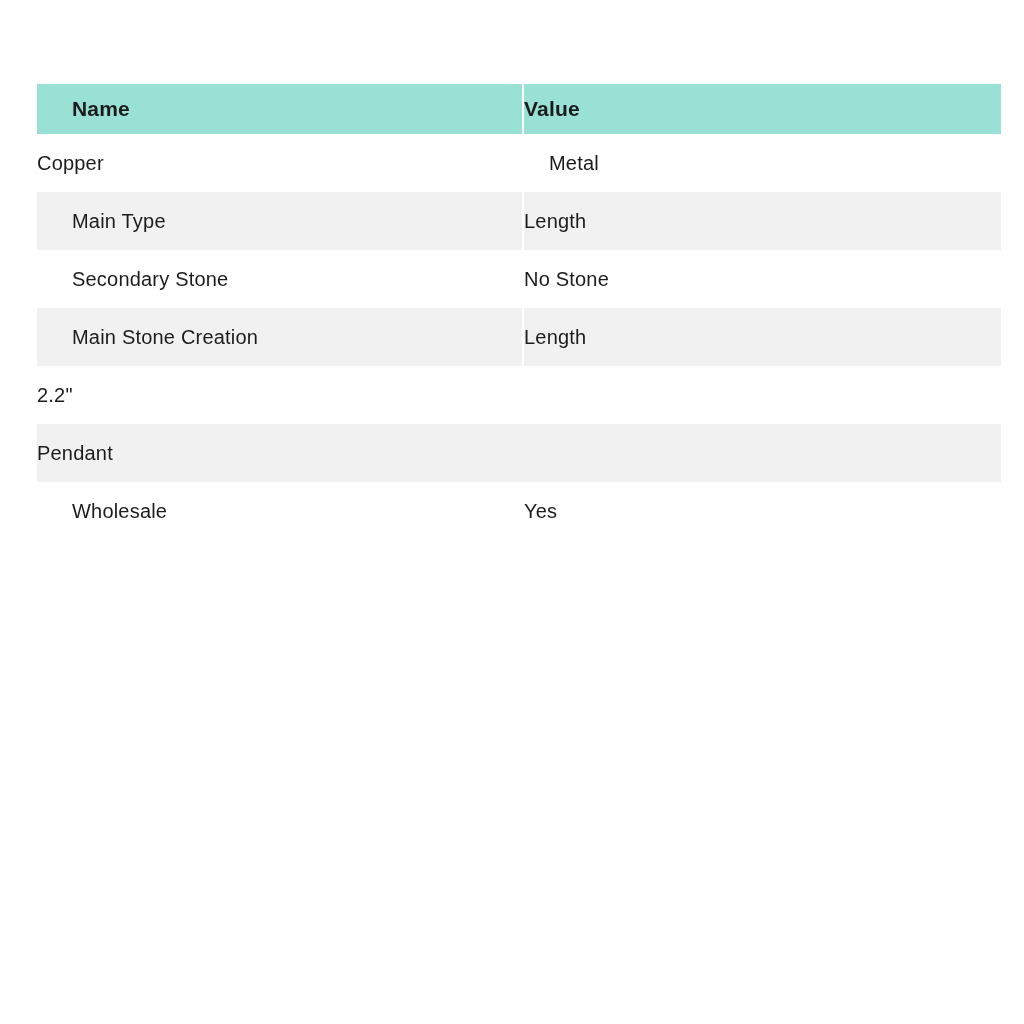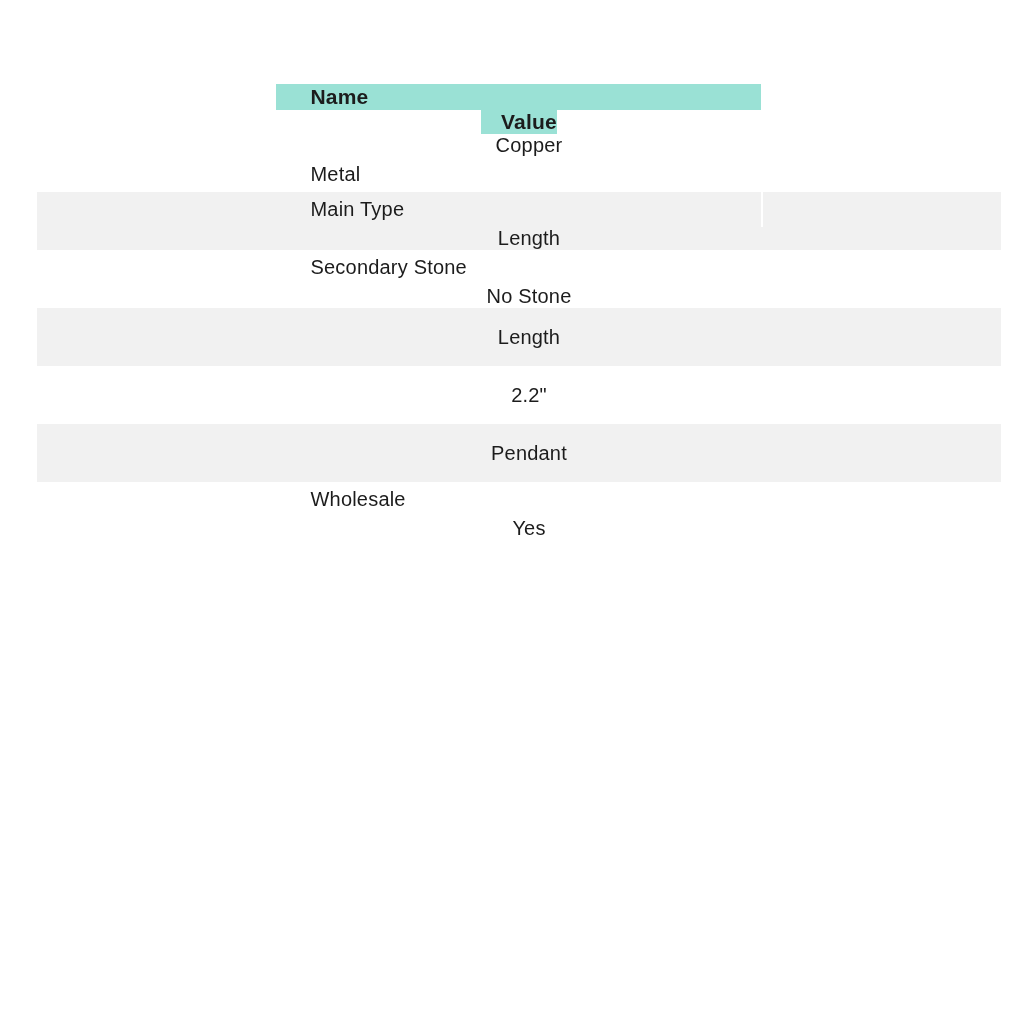--- a/index.html
+++ b/index.html
@@ -21,21 +21,21 @@
   .spec-table {
     position: absolute;
     left: 37px;
     top: 84px;
     width: 964px;
     display: flex;
     flex-direction: column;
   }
   .t-row {
     display: flex;
-    flex-direction: column;
+    flex-direction: row;
     align-items: center;
     height: 58px;
     background: #ffffff;
   }
   .t-row.header {
     height: 50px;
     background: transparent;
   }
   .t-row:nth-child(odd):not(.header) {
     background: #f1f1f1;
@@ -54,21 +54,20 @@
     font-size: 20px;
     letter-spacing: 0.2px;
   }
   .cell.name-col {
     width: 487px;
     padding-left: 35px;
     border-right: 2px solid #ffffff;
   }
   .cell.value-col {
     flex: 1;
-    padding-left: 20px;
   }
 </style>
 </head>
 <body>
 
 <div class="page">
   <div class="spec-table">
 
     <div class="t-row header">
       <div class="cell name-col">Name</div>
@@ -84,20 +83,21 @@
       <div class="cell name-col">Main Type</div>
       <div class="cell value-col">Length</div>
     </div>
 
     <div class="t-row">
       <div class="cell name-col">Secondary Stone</div>
       <div class="cell value-col">No Stone</div>
     </div>
 
     <div class="t-row">
+      <div class="cell name-col">Main Stone Creation</div>
       <div class="cell value-col">Length</div>
     </div>
 
     <div class="t-row">
       <div class="cell value-col">2.2"</div>
     </div>
 
 
     <div class="t-row">
       <div class="cell value-col">Pendant</div>

